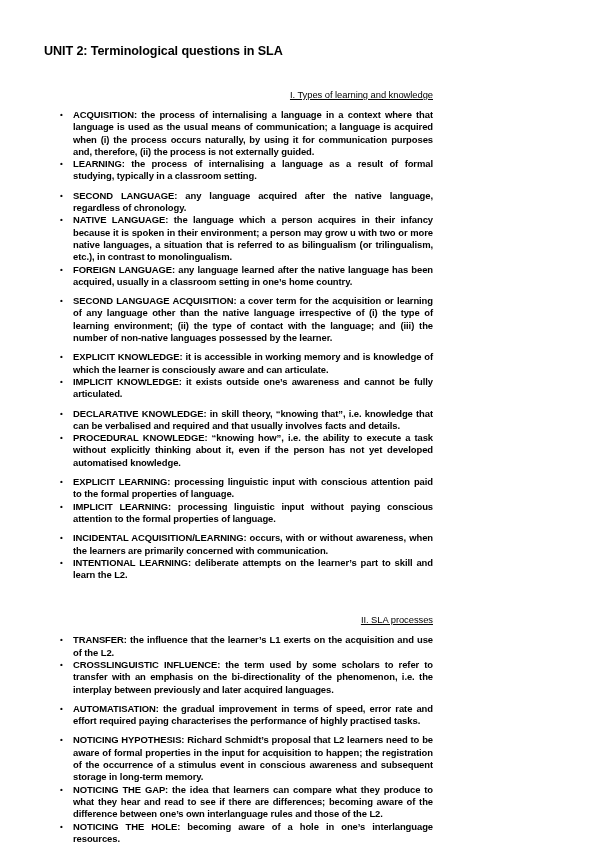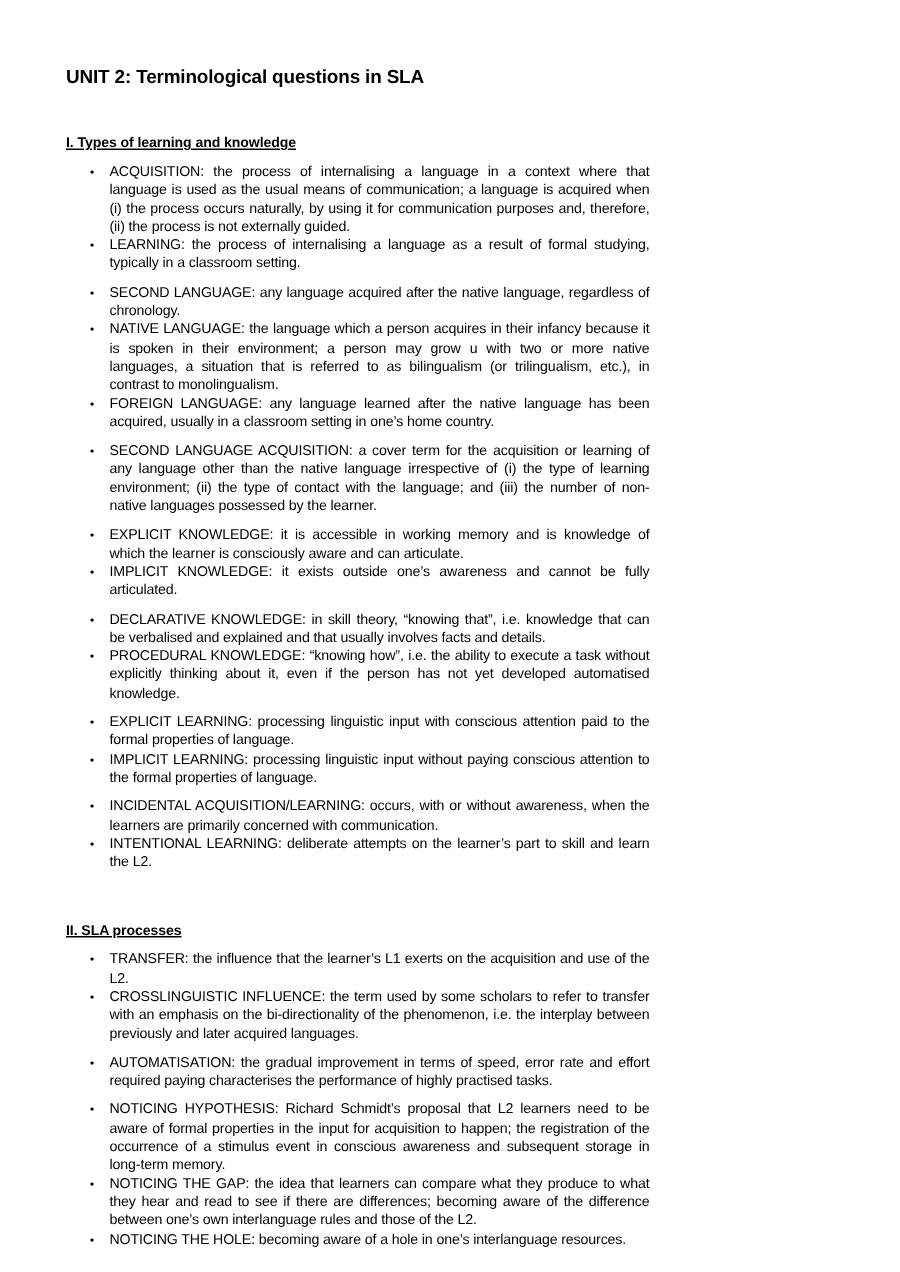--- a/index.html
+++ b/index.html
@@ -25,45 +25,47 @@
   .doc-title {
     font-size: 12.6px;
     font-weight: bold;
     letter-spacing: -0.1px;
     line-height: 14px;
     margin: 0;
     padding: 0;
   }
   .section-heading {
     font-size: 9.4px;
-    font-weight: bold;
+    font-weight: normal;
     text-decoration: underline;
     letter-spacing: -0.05px;
     line-height: 12px;
     margin: 0;
     padding: 0;
+    text-align: right;
   }
   .section {
     margin: 0;
     padding: 0;
   }
   .bullet-group {
     margin: 0;
     padding: 0;
     list-style: none;
   }
   .bullet-item {
     position: relative;
     font-size: 9.45px;
     line-height: 12.3px;
     text-align: justify;
     letter-spacing: -0.08px;
     padding-left: 29px;
     margin: 0;
     word-spacing: 0px;
+    font-weight: bold;
   }
   .bullet-item::before {
     content: "\2022";
     position: absolute;
     left: 16px;
     top: 0;
     font-size: 8px;
     line-height: 12.3px;
   }
   
@@ -104,21 +106,21 @@
     </ul>
     <div class="gap-group"></div>
 
     <ul class="bullet-group">
       <li class="bullet-item">EXPLICIT KNOWLEDGE: it is accessible in working memory and is knowledge of which the learner is consciously aware and can articulate.</li>
       <li class="bullet-item">IMPLICIT KNOWLEDGE: it exists outside one’s awareness and cannot be fully articulated.</li>
     </ul>
     <div class="gap-group"></div>
 
     <ul class="bullet-group">
-      <li class="bullet-item">DECLARATIVE KNOWLEDGE: in skill theory, “knowing that”, i.e. knowledge that can be verbalised and explained and that usually involves facts and details.</li>
+      <li class="bullet-item">DECLARATIVE KNOWLEDGE: in skill theory, “knowing that”, i.e. knowledge that can be verbalised and required and that usually involves facts and details.</li>
       <li class="bullet-item">PROCEDURAL KNOWLEDGE: “knowing how”, i.e. the ability to execute a task without explicitly thinking about it, even if the person has not yet developed automatised knowledge.</li>
     </ul>
     <div class="gap-group"></div>
 
     <ul class="bullet-group">
       <li class="bullet-item">EXPLICIT LEARNING: processing linguistic input with conscious attention paid to the formal properties of language.</li>
       <li class="bullet-item">IMPLICIT LEARNING: processing linguistic input without paying conscious attention to the formal properties of language.</li>
     </ul>
     <div class="gap-group"></div>
 

